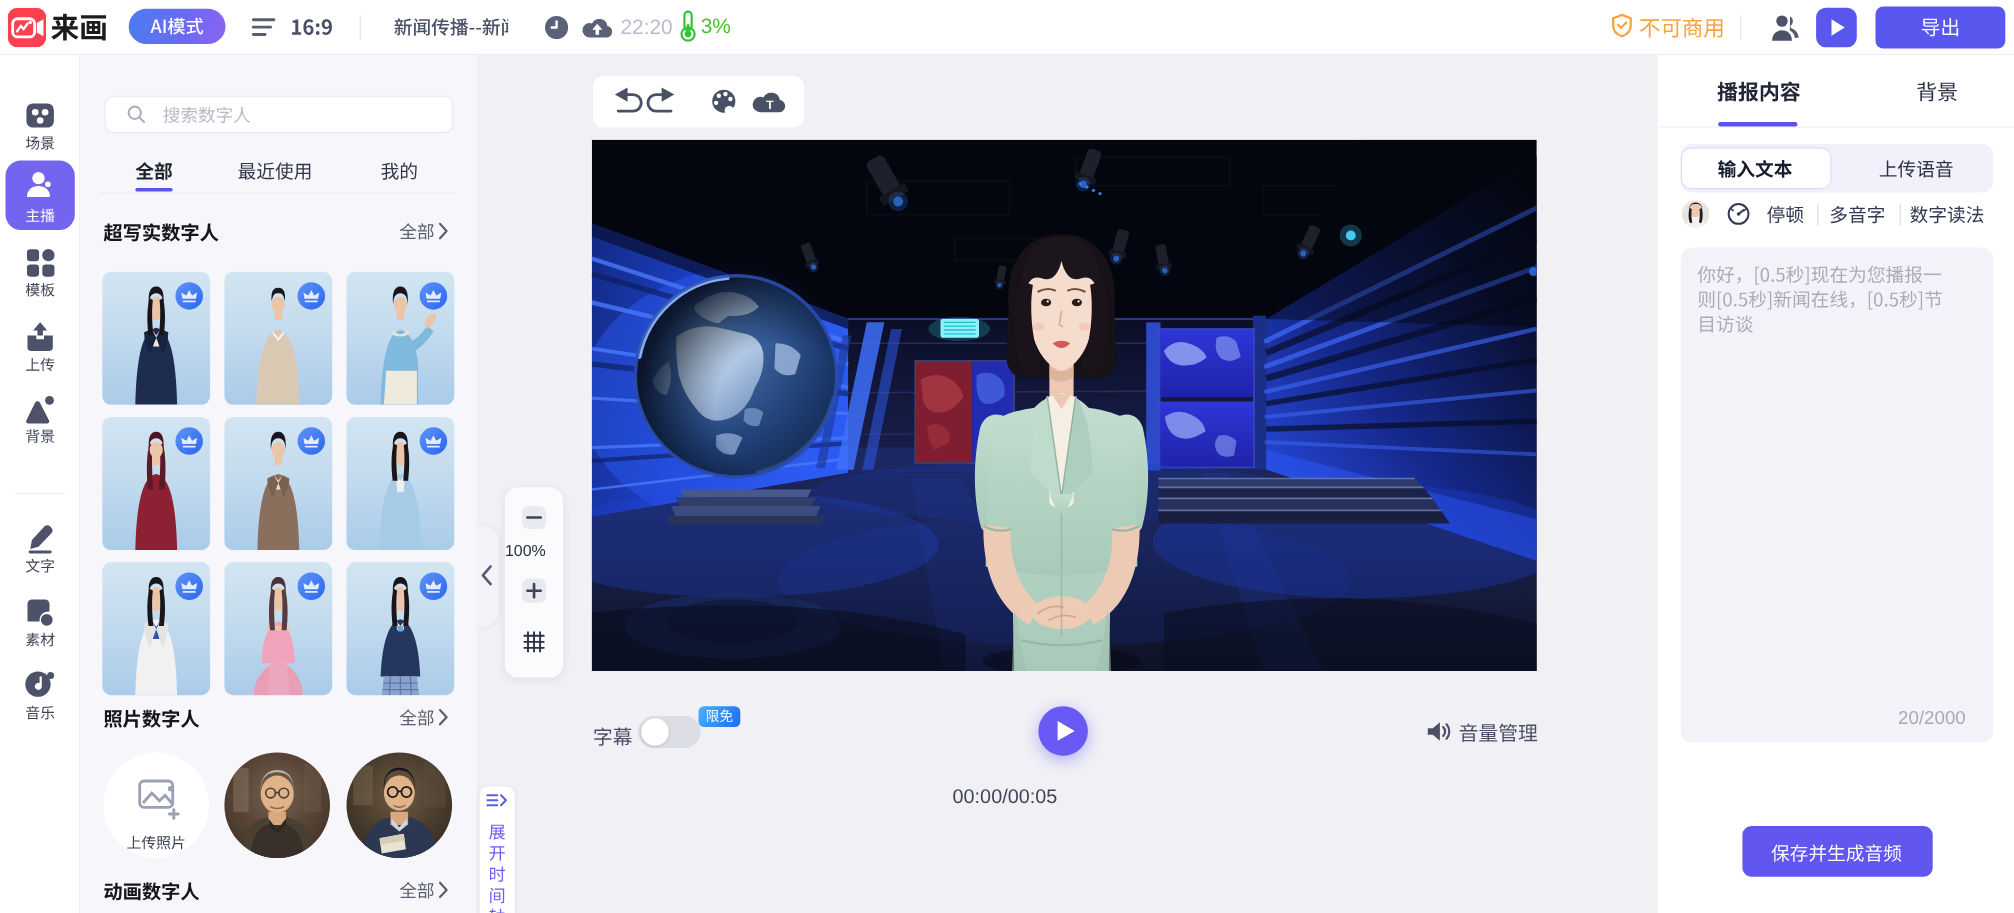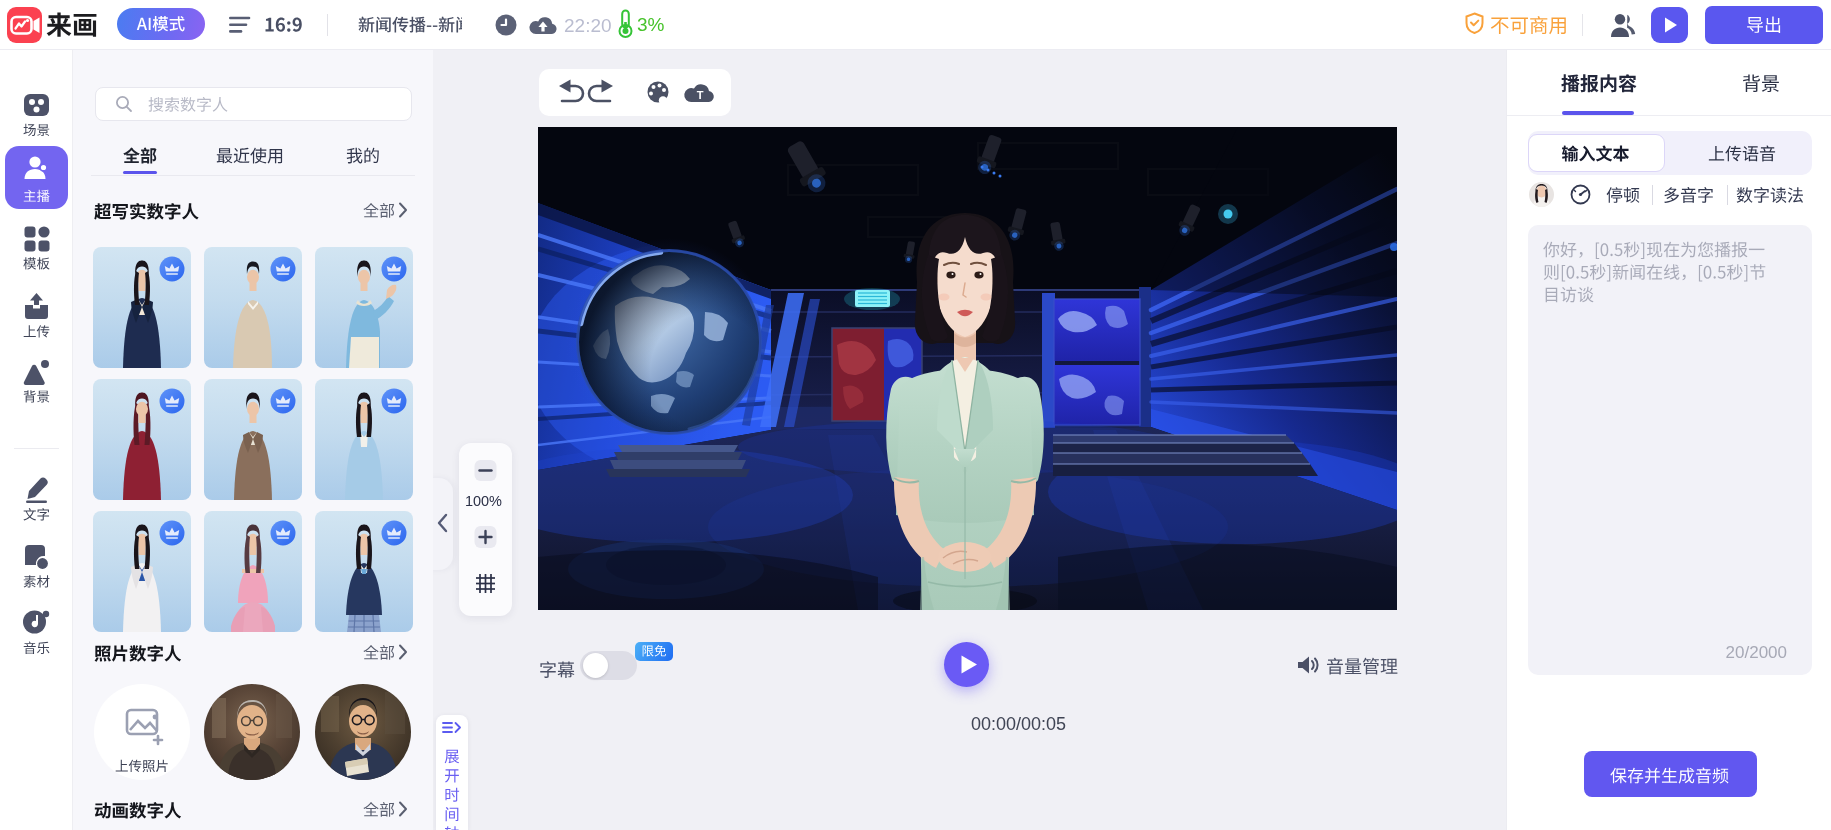--- a/index.html
+++ b/index.html
@@ -590,33 +590,33 @@
       <line x1="26.5" y1="88" x2="26.5" y2="100" stroke="#3c4258" stroke-width="2.4" stroke-linecap="round"></line>
 <g stroke="#2b3047" stroke-width="1.7" fill="none">
         <line x1="21" y1="131" x2="21" y2="150"></line>
         <line x1="26.5" y1="131" x2="26.5" y2="150"></line>
         <line x1="32" y1="131" x2="32" y2="150"></line>
         <line x1="17" y1="135" x2="36" y2="135"></line>
         <line x1="17" y1="140.5" x2="36" y2="140.5"></line>
         <line x1="17" y1="146" x2="36" y2="146"></line>
       </g>
     </svg>
-    <div class="abs" style="left:26px;top:443px;width:43px;text-align:right;font-size:14.5px;color:#2b3047">100%</div>
+    <div class="abs" style="left:26px;top:443px;width:43px;text-align:left;font-size:14.5px;color:#2b3047">100%</div>
     <div class="abs" style="left:-6px;top:428px;width:26px;height:92px;background:#f3f3f8;border-radius:0 14px 14px 0;box-shadow:2px 0 6px rgba(40,40,80,0.05)"></div>
     <svg class="abs" style="left:3px;top:463px" width="12" height="20" viewBox="0 0 12 20">
       <path d="M10 2 L3 10 L10 18" fill="none" stroke="#555b76" stroke-width="2.4" stroke-linecap="round" stroke-linejoin="round"></path>
     </svg>
     <div class="abs" style="left:147px;top:601px;width:57px;height:29px;border-radius:15px;background:#dddde6"></div>
     <div class="abs" style="left:150px;top:603px;width:25px;height:25px;border-radius:50%;background:#fff;box-shadow:0 1px 3px rgba(0,0,0,0.15)"></div>
     <div class="abs" style="left:202px;top:592px;width:38px;height:19px;border-radius:5px;background:linear-gradient(120deg,#4cb0f7,#1e6cf2)"></div>
     <div class="abs" style="left:511px;top:592px;width:45px;height:45px;border-radius:50%;background:#6a5af5;box-shadow:0 4px 14px rgba(106,90,245,0.45)"></div>
     <svg class="abs" style="left:511px;top:592px" width="45" height="45" viewBox="0 0 45 45">
       <path d="M17.5 13.5 L33 22.5 L17.5 31.5 Z" fill="#fff"></path>
     </svg>
-    <div class="abs" style="left:433px;top:664px;width:200px;text-align:right;font-size:18px;color:#3f4454">00:00/00:05</div>
+    <div class="abs" style="left:433px;top:664px;width:200px;text-align:left;font-size:18px;color:#3f4454">00:00/00:05</div>
     <svg class="abs" style="left:863px;top:604px" width="23" height="22" viewBox="0 0 23 22">
 <path d="M2 8 h4.5 L13 2.5 v17 L6.5 14 H2 Z" fill="#4b5066"></path>
 <path d="M16 7 a5.5 5.5 0 0 1 0 8 M19 4.5 a9.5 9.5 0 0 1 0 13" fill="none" stroke="#4b5066" stroke-width="2" stroke-linecap="round"></path>
     </svg>
     <div class="abs" style="left:3px;top:665px;width:32px;height:115px;background:#fff;border-radius:8px 8px 0 0;box-shadow:0 1px 5px rgba(40,40,80,0.08)"></div>
     <svg class="abs" style="left:9px;top:671px" width="20" height="13" viewBox="0 0 20 13">
 <g stroke="#5b5bf0" stroke-width="1.8" stroke-linecap="round">
         <line x1="1" y1="2" x2="10" y2="2"></line>
         <line x1="1" y1="6.5" x2="10" y2="6.5"></line>
         <line x1="1" y1="11" x2="10" y2="11"></line>

